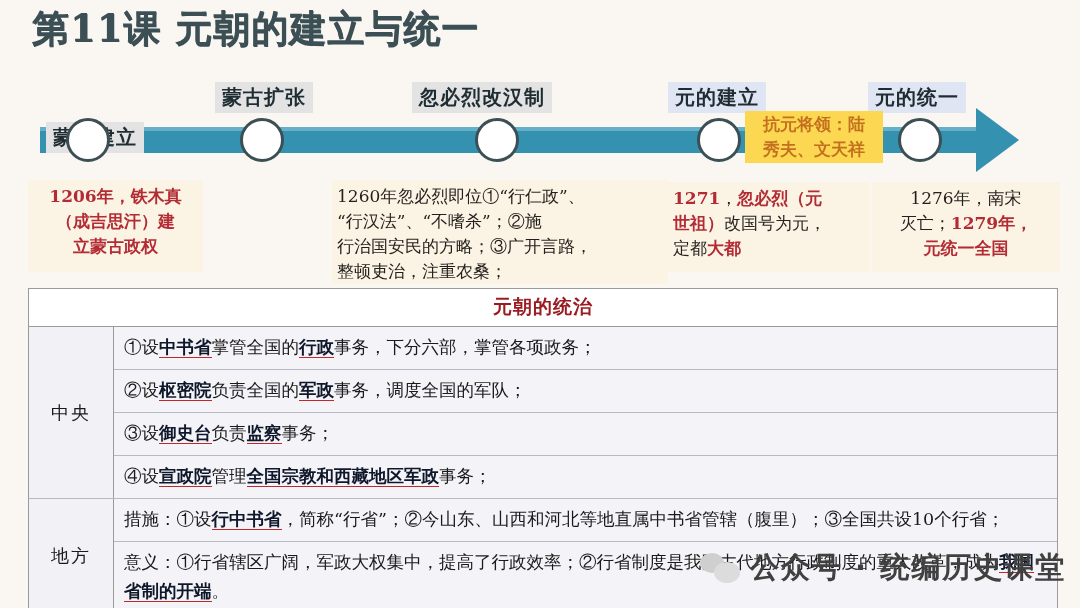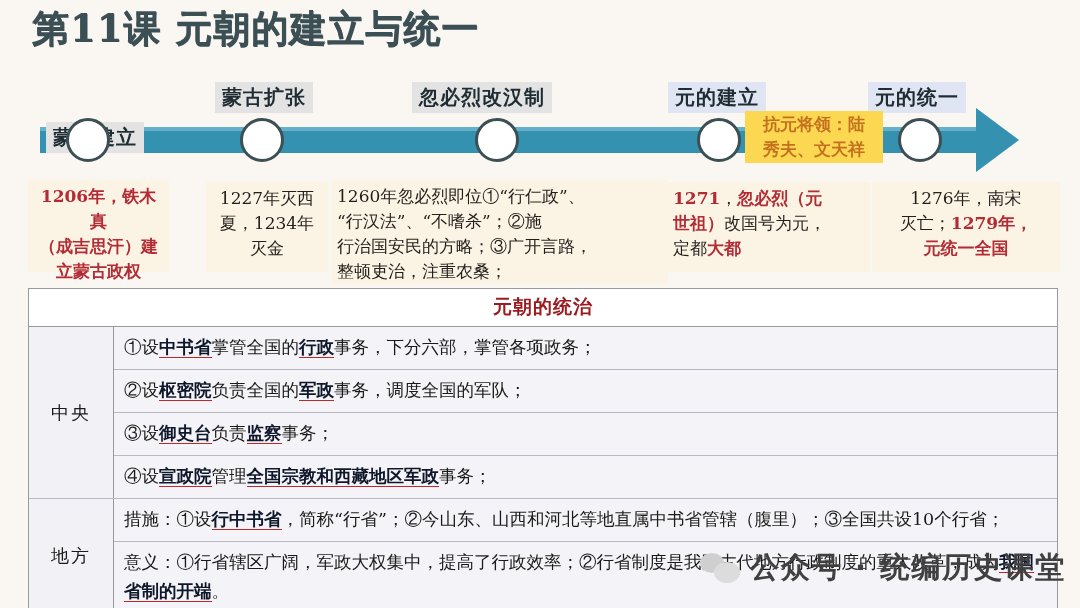--- a/index.html
+++ b/index.html
@@ -163,29 +163,24 @@
 
     <div class="tl-label blue" style="left:868px;">元的统一</div>
     <div class="tl-node" style="left:898px;"></div>
 
     <div class="callout">
       <div>抗元将领：陆</div>
       <div>秀夫、文天祥</div>
     </div>
   </div>
 
-  <div class="fact center" id="fact-0" style="left:28px;top:180px;width:141px;height:92px;">
+  <div class="fact center" id="fact-0" style="left:28px;top:180px;width:175px;height:92px;">
       <div><span class="r">1206年，铁木真</span></div>
       <div><span class="r">（成吉思汗）建</span></div>
       <div><span class="r">立蒙古政权</span></div>
-    </div>
-  <div class="fact center" id="fact-1" style="left:206px;top:182px;width:122px;height:90px;">
-      <div><span>1227年灭西</span></div>
-      <div><span>夏，1234年</span></div>
-      <div><span>灭金</span></div>
     </div>
   <div class="fact" id="fact-2" style="left:332px;top:180px;width:336px;height:104px;">
       <div><span>1260年忽必烈即位①“行仁政”、</span></div>
       <div><span>“行汉法”、“不嗜杀”；②施</span></div>
       <div><span>行治国安民的方略；③广开言路，</span></div>
       <div><span>整顿吏治，注重农桑；</span></div>
     </div>
   <div class="fact" id="fact-3" style="left:668px;top:182px;width:202px;height:90px;">
       <div><span class="r">1271</span><span>，</span><span class="r">忽必烈（元</span></div>
       <div><span class="r">世祖）</span><span>改国号为元，</span></div>

